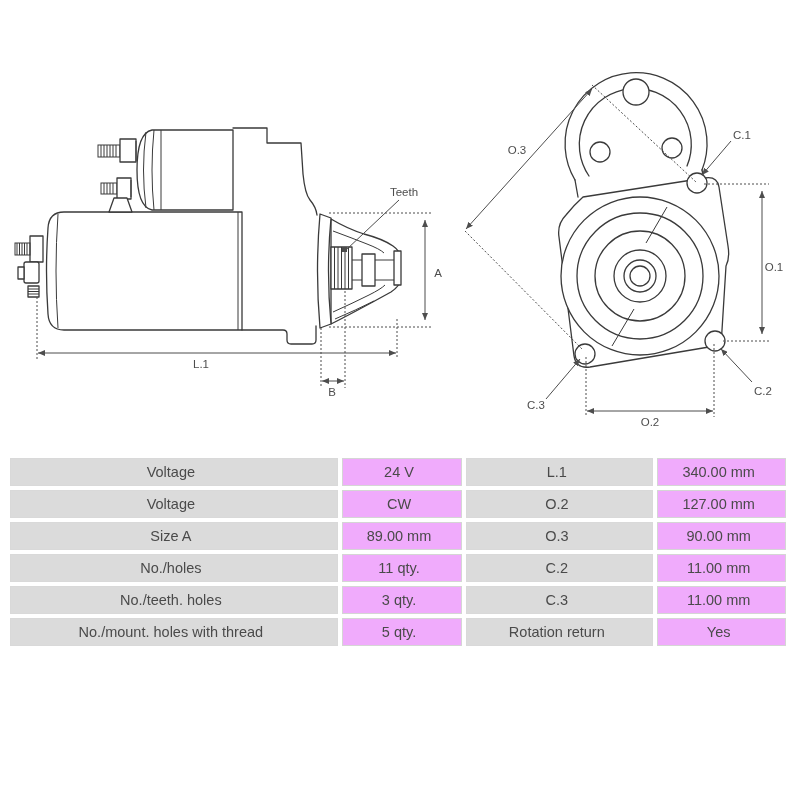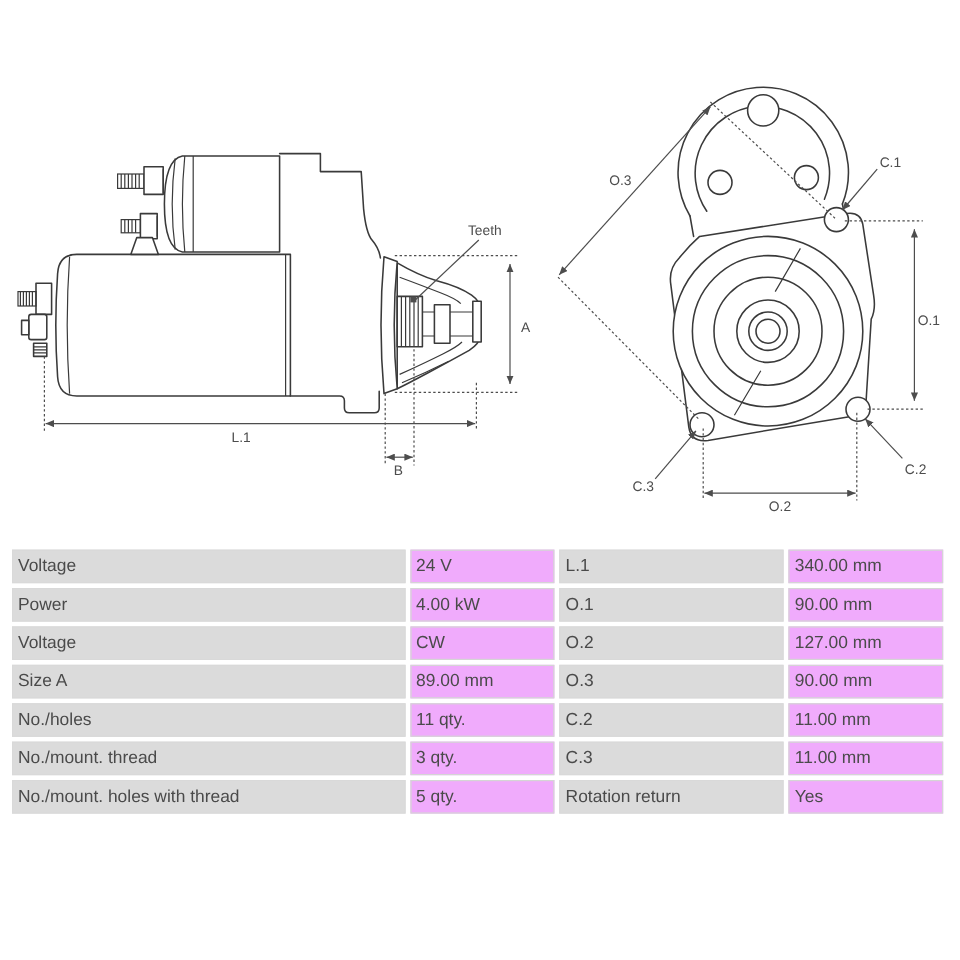--- a/index.html
+++ b/index.html
@@ -9,21 +9,21 @@
   .drawing{display:block;}
   .part{stroke:#3a3a3a;stroke-width:1.3;fill:none;stroke-linejoin:round;stroke-linecap:round;}
   .partw{stroke:#3a3a3a;stroke-width:1.3;fill:#ffffff;stroke-linejoin:round;stroke-linecap:round;}
   .thin{stroke:#3a3a3a;stroke-width:1;fill:none;}
   .dim{stroke:#4d4d4d;stroke-width:1;fill:none;}
   .dot{stroke:#4d4d4d;stroke-width:1;fill:none;stroke-dasharray:2 2;}
   .lab{font-family:"Liberation Sans",sans-serif;font-size:11.5px;fill:#4d4d4d;text-anchor:middle;}
   
   table.specs{border-collapse:separate;border-spacing:4px;margin:2px 0 0 6px;
               table-layout:fixed;width:784px;}
-  table.specs td{font-size:14.5px;color:#4a4a4a;text-align:left;
+  table.specs td{font-size:14.5px;color:#4a4a4a;text-align:center;
                  padding:5px 10px 5px 4px;white-space:nowrap;overflow:hidden;}
   td.lbl{background:#dbdbdb;border:1px solid #d9d9d9;}
   td.val{background:#f0abfc;border:1px solid #d5d5d5;}
 </style>
 </head>
 <body>
 
 <div class="page">
 
   <svg class="drawing" width="800" height="452" viewBox="0 0 800 452" xmlns="http://www.w3.org/2000/svg">
@@ -165,45 +165,39 @@
         <col style="width:128px">
     </colgroup>
     <tbody>
       <tr>
         <td class="lbl">Voltage</td>
         <td class="val">24 V</td>
         <td class="lbl">L.1</td>
         <td class="val">340.00 mm</td>
       </tr>
       <tr>
-        <td class="lbl">Power</td>
-        <td class="val">4.00 kW</td>
-        <td class="lbl">O.1</td>
-        <td class="val">90.00 mm</td>
-      </tr>
-      <tr>
         <td class="lbl">Voltage</td>
         <td class="val">CW</td>
         <td class="lbl">O.2</td>
         <td class="val">127.00 mm</td>
       </tr>
       <tr>
         <td class="lbl">Size A</td>
         <td class="val">89.00 mm</td>
         <td class="lbl">O.3</td>
         <td class="val">90.00 mm</td>
       </tr>
       <tr>
         <td class="lbl">No./holes</td>
         <td class="val">11 qty.</td>
         <td class="lbl">C.2</td>
         <td class="val">11.00 mm</td>
       </tr>
       <tr>
-        <td class="lbl">No./mount. thread</td>
+        <td class="lbl">No./teeth. holes</td>
         <td class="val">3 qty.</td>
         <td class="lbl">C.3</td>
         <td class="val">11.00 mm</td>
       </tr>
       <tr>
         <td class="lbl">No./mount. holes with thread</td>
         <td class="val">5 qty.</td>
         <td class="lbl">Rotation return</td>
         <td class="val">Yes</td>
       </tr>

